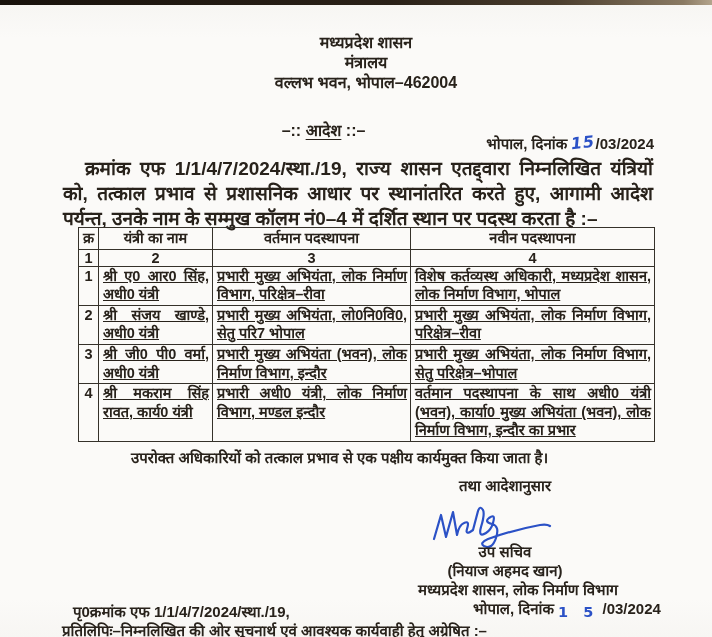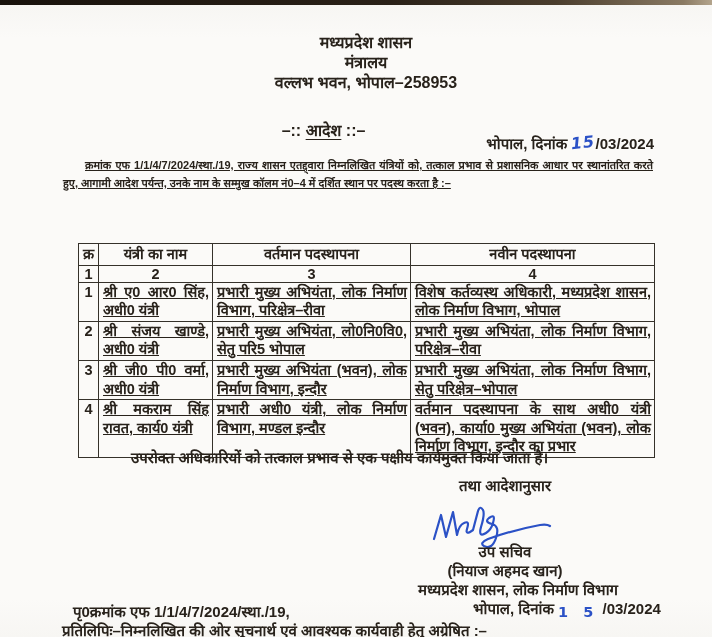--- a/index.html
+++ b/index.html
@@ -28,26 +28,26 @@
   .handwritten {
     color: #2b51c6;
     font-style: italic;
     font-family: "DejaVu Sans", sans-serif;
     display: inline-block;
   }
   .hw-top { font-size: 16px; transform: rotate(-6deg) translateY(-1px); letter-spacing: 1px; }
   .hw-bottom { font-size: 14.5px; letter-spacing: 5px; transform: translateY(3px); font-style: normal; }
   .para {
     left: 63px; top: 156px; width: 590px;
-    font-size: 11px; line-height: 18px;
-    text-align: justify; text-indent: 22px; text-decoration: underline;
+    font-size: 19px; line-height: 25px;
+    text-align: justify; text-indent: 22px;
   }
   table.order-table {
     position: absolute; left: 78px; top: 227px; width: 576px;
-    border-collapse: collapse; table-layout: fixed; margin-top: 16px;
+    border-collapse: collapse; table-layout: fixed;
   }
   .order-table td, .order-table th {
     border: 1.5px solid #35312a;
     font-size: 14.5px; line-height: 18.6px;
     padding: 0 3px 1px 4px;
     vertical-align: top;
     font-weight: 700;
   }
   .order-table th { text-align: center; padding: 1px 2px; }
   .order-table tr.num-row td { text-align: center; line-height: 16px; padding: 0; }
@@ -65,21 +65,21 @@
 </head>
 <body>
 
 <div class="page">
 
   <div class="scan-top-line"></div>
 
   <div class="abs hdr center">
     <div>मध्यप्रदेश शासन</div>
     <div>मंत्रालय</div>
-    <div>वल्लभ भवन, भोपाल–258953</div>
+    <div>वल्लभ भवन, भोपाल–462004</div>
   </div>
 
   <div class="abs order-line center">
     <span>–:: </span><span class="order-word">आदेश</span><span> ::–</span>
   </div>
 
   <div class="abs top-date">
     <span>भोपाल, दिनांक </span><span class="handwritten hw-top">15</span><span>/03/2024</span>
   </div>
 
@@ -107,21 +107,21 @@
     </tr>
     <tr>
       <td class="c-sn">1</td>
       <td class="c-just">श्री ए0 आर0 सिंह, अधी0 यंत्री</td>
       <td class="c-just">प्रभारी मुख्य अभियंता, लोक निर्माण विभाग, परिक्षेत्र–रीवा</td>
       <td class="c-just">विशेष कर्तव्यस्थ अधिकारी, मध्यप्रदेश शासन, लोक निर्माण विभाग, भोपाल</td>
     </tr>
     <tr>
       <td class="c-sn">2</td>
       <td class="c-just">श्री संजय खाण्डे, अधी0 यंत्री</td>
-      <td class="c-just">प्रभारी मुख्य अभियंता, लो0नि0वि0, सेतु परि5 भोपाल</td>
+      <td class="c-just">प्रभारी मुख्य अभियंता, लो0नि0वि0, सेतु परि7 भोपाल</td>
       <td class="c-just">प्रभारी मुख्य अभियंता, लोक निर्माण विभाग, परिक्षेत्र–रीवा</td>
     </tr>
     <tr>
       <td class="c-sn">3</td>
       <td class="c-just">श्री जी0 पी0 वर्मा, अधी0 यंत्री</td>
       <td class="c-just">प्रभारी मुख्य अभियंता (भवन), लोक निर्माण विभाग, इन्दौर</td>
       <td class="c-just">प्रभारी मुख्य अभियंता, लोक निर्माण विभाग, सेतु परिक्षेत्र–भोपाल</td>
     </tr>
     <tr>
       <td class="c-sn">4</td>

